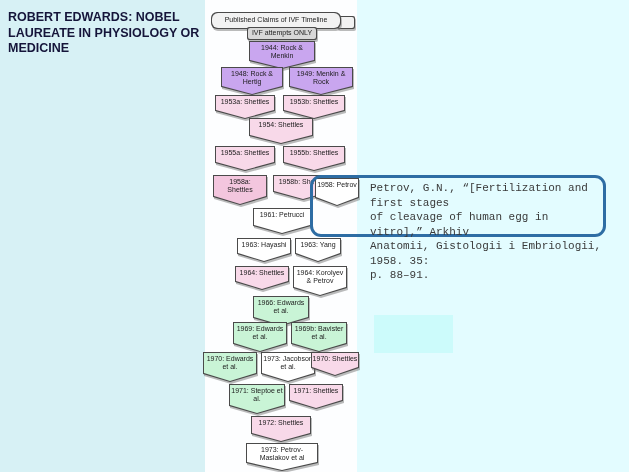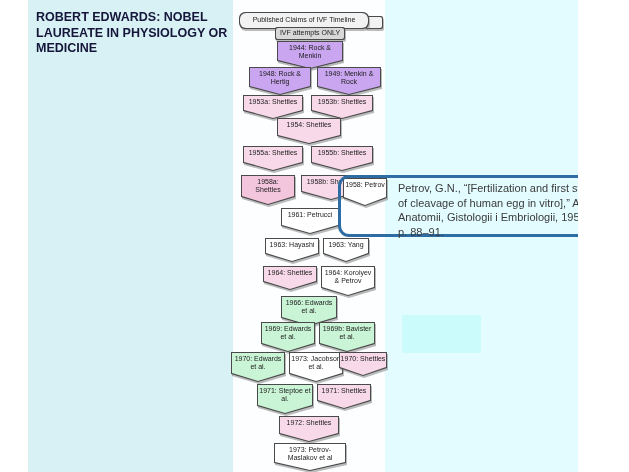--- a/index.html
+++ b/index.html
@@ -1,38 +1,38 @@
 <!DOCTYPE html>
 <html style="--bg_left: #d7f1f5; --bg_right: #e3fcff; --band: #fdfeff; --purple: #c9a6ef; --pink: #f8d9e9; --pink_dark: #f3c6de; --green: #c9f4d6; --white: #ffffff; --gray: #d8d8d8; --banner_gray: #f2f2f2; --node_border: #4a4a4a; --callout_border: #2e6da4; --highlight: #ccfbfb;"><head>
 <meta charset="utf-8">
 <style>
   html,body{margin:0;padding:0;}
   body{font-family:"Liberation Sans", sans-serif;}
-  .slide{position:relative;width:550px;height:472px;overflow:hidden;background:var(--bg_right);margin-left:28px;}
+  .slide{position:relative;width:629px;height:472px;overflow:hidden;background:var(--bg_right);}
   .left-bg{position:absolute;left:0;top:0;width:205px;height:472px;background:var(--bg_left);}
   .band{position:absolute;left:205px;top:0;width:152px;height:472px;background:var(--band);}
   .intro{position:absolute;left:8px;top:10px;width:198px;}
   .intro h1{margin:0;font-size:12.5px;line-height:1.25;font-weight:bold;color:#15153a;white-space:pre-line;}
   .intro p{margin:3px 0 0 0;font-size:11px;line-height:1.33;color:#2e2e4d;white-space:pre-line;}
   #nodes-layer{position:absolute;left:0;top:0;width:629px;height:472px;}
   .node{position:absolute;filter:drop-shadow(1.5px 2px 0.6px rgba(120,120,120,.5));}
   .shape{position:absolute;}
   .outer{inset:0;}
   .inner{inset:1px;}
   .chevron .shape{clip-path:polygon(0 0,100% 0,100% calc(100% - 8px),50% 100%,0 calc(100% - 8px));}
   .rect .shape{border-radius:2px;}
   .scroll .shape{border-radius:6px;}
   .node-label{position:absolute;inset:0;display:flex;justify-content:center;align-items:flex-start;
     padding-top:3px;font-size:7px;line-height:1.15;color:#1c1c1c;text-align:center;white-space:pre-line;}
   .rect .node-label,.scroll .node-label{align-items:center;padding-top:0;}
   .highlight{position:absolute;background:var(--highlight);}
   .callout{position:absolute;left:310px;top:175px;width:296px;height:62px;border:3px solid var(--callout_border);
     border-radius:11px;box-sizing:border-box;}
   .callout p{position:absolute;left:57px;top:3px;width:234px;margin:0;font-size:11px;line-height:14.5px;
-    color:#3a3a3a;white-space:pre-line;}
+    color:#3a3a3a;white-space:pre-line;font-family:Liberation Mono, monospace;}
 </style>
 </head>
 <body>
 
 <div class="slide">
   <div class="left-bg"></div>
   <div class="band"></div>
 
   <section class="intro">
     <h1>ROBERT EDWARDS: NOBEL

